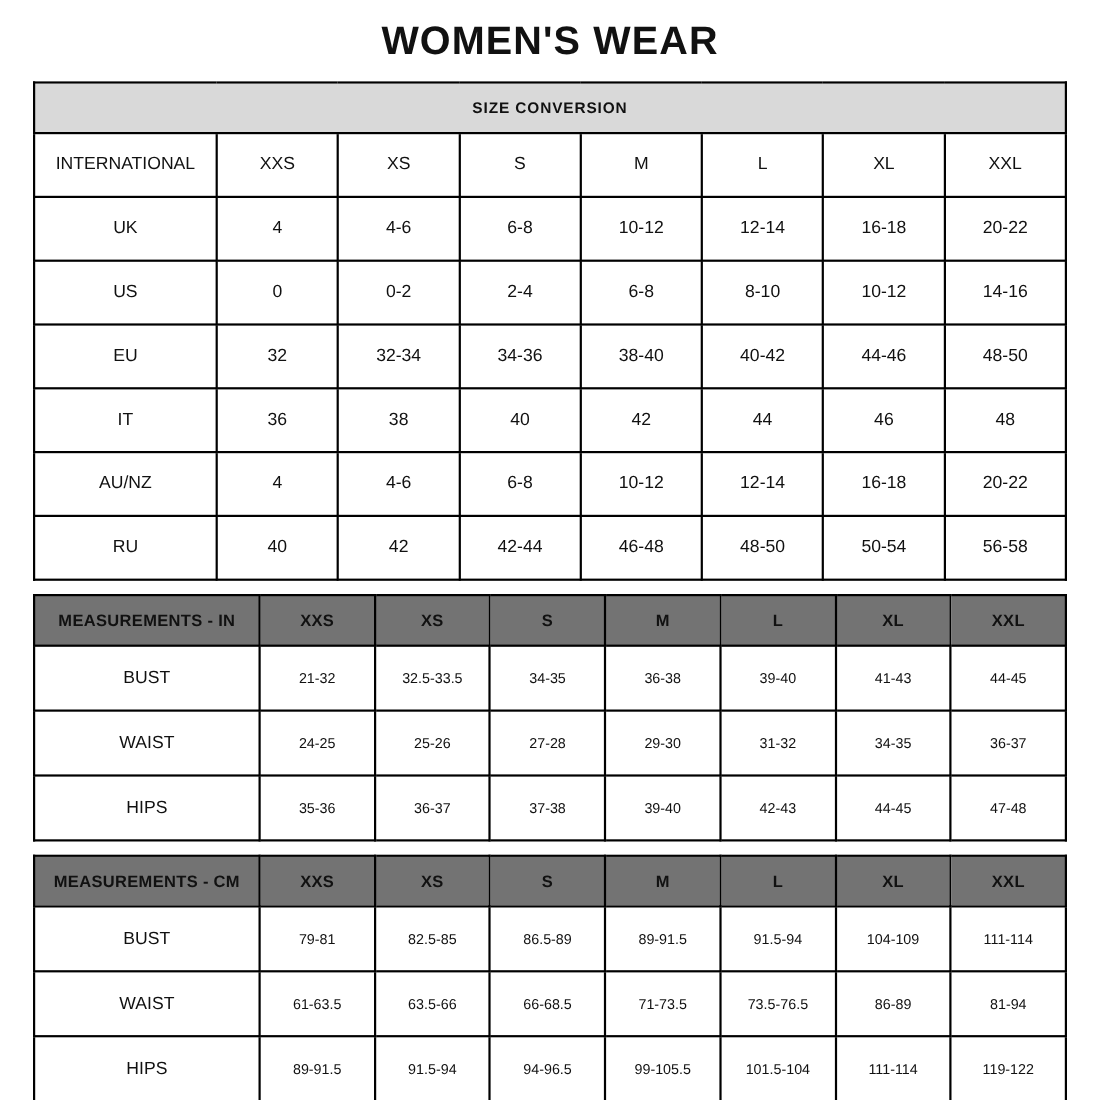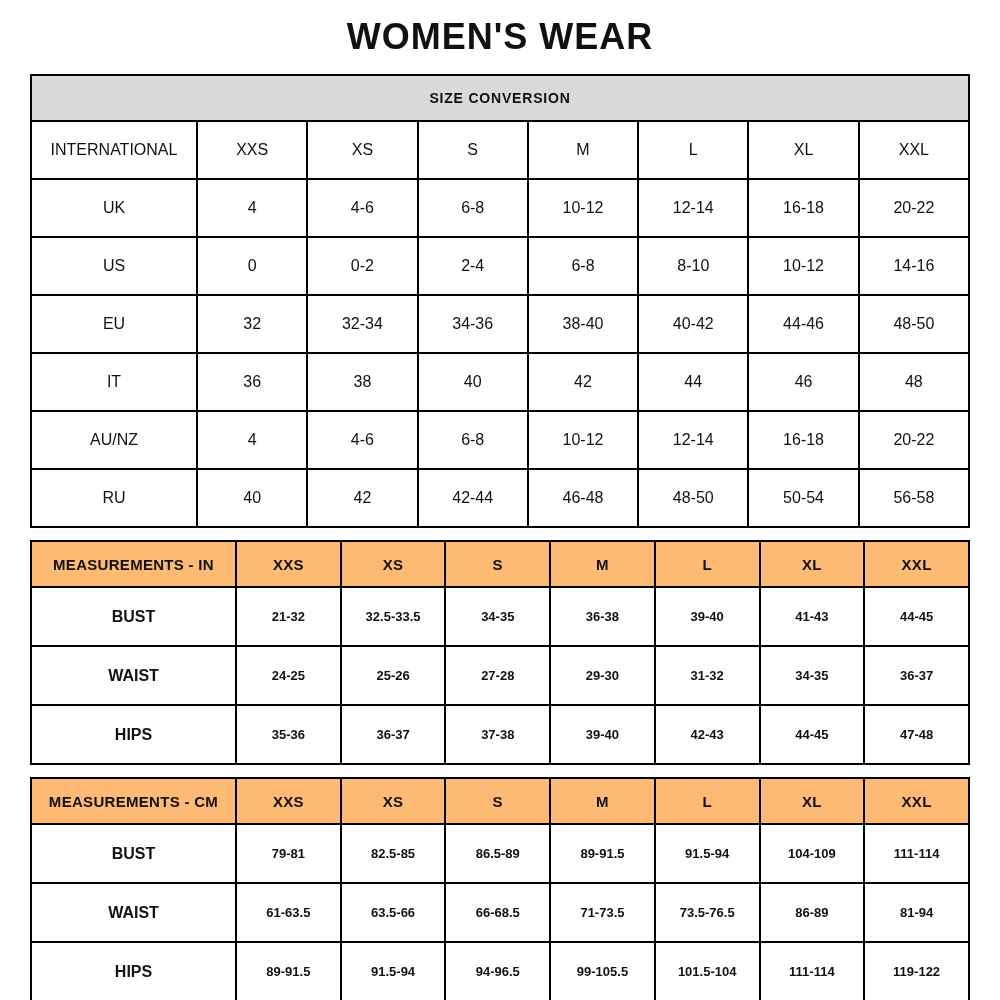--- a/index.html
+++ b/index.html
@@ -44,29 +44,29 @@
     letter-spacing: 0.8px;
   }
   #size-table td {
     height: 56px;
     font-size: 16px;
     font-weight: 400;
     margin-left: 44px;
   }
   tr.head-row th {
     height: 44px;
-    background: #fdba74;
+    background: #737373;
     font-size: 15px;
     font-weight: 700;
     letter-spacing: 0.3px;
   }
   table.meas td {
     height: 57px;
     font-size: 13px;
-    font-weight: 700;
+    font-weight: 400;
   }
   table.meas td.rowlabel {
     font-size: 16px;
   }
 </style>
 </head>
 <body>
 
 <div class="page">
 

